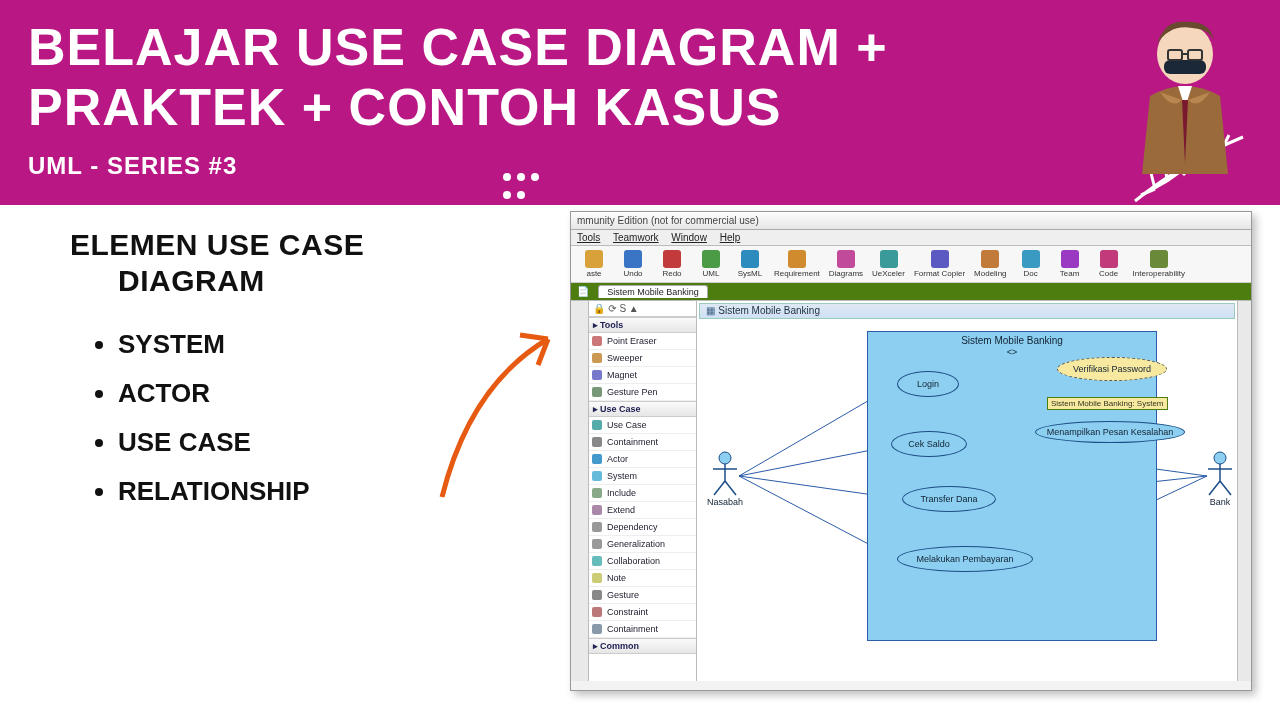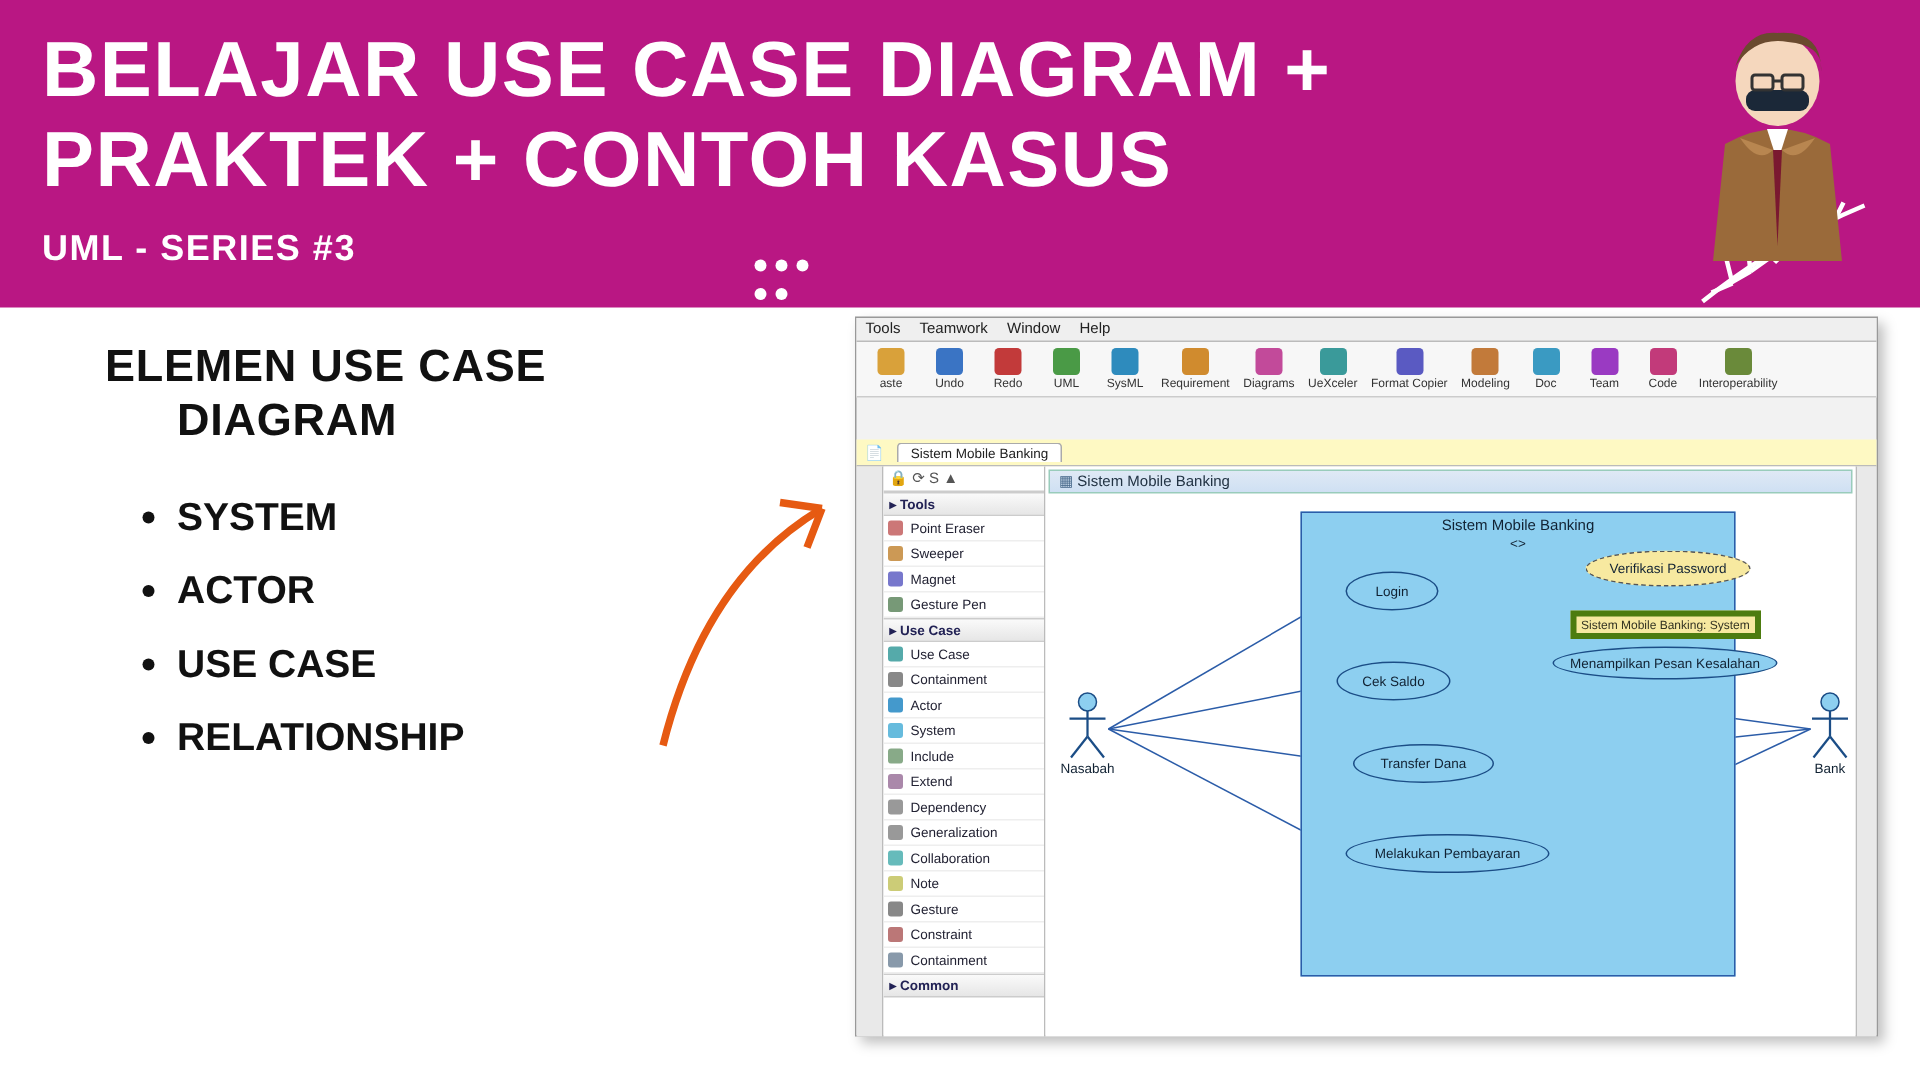--- a/index.html
+++ b/index.html
@@ -89,39 +89,38 @@
     border-bottom:1px solid #aaa;
     padding:3px 6px;
     font-size:10px;
     color:#444;
   }
   .shot .menubar {
     background:#efefef; border-bottom:1px solid #bbb;
     padding:2px 6px;
     font-size:10px;
   }
-  .shot .menubar span{ margin-right:10px; }
+  .shot .menubar span{ margin-right:10px;text-decoration:underline; }
   .shot .toolbar {
     display:flex; gap:1px; background:#f7f7f7;
     border-bottom:1px solid #ccc; padding:2px 4px;
     flex-wrap:wrap;
     text-align:center;
   }
   .tb-btn{
     display:flex; flex-direction:column; align-items:center;
     padding:2px 4px; font-size:8px; color:#333;
     min-width:38px;
   }
   .tb-btn .ic{
     width:18px; height:18px; border-radius:3px; margin-bottom:1px;
   }
   .shot .tabstrip{
-    background:#fef9c3; border-bottom:1px solid #bbb; padding:2px 6px;
+    background:#4d7c0f; border-bottom:1px solid #bbb; padding:2px 6px;
     font-size:10px;
-    margin-top:28px;
   }
   .shot .tabstrip .tab{
     display:inline-block; background:#fff; border:1px solid #aaa;
     border-bottom:none; padding:1px 8px; font-size:9px;
     border-radius:3px 3px 0 0;
   }
   .shot .body{
     display:flex; height:380px;
   }
   .gutter{ width:18px; background:#e9e9e9; border-right:1px solid #bbb;}
@@ -161,21 +160,21 @@
     text-align:center; font-size:9px; color:#123; margin-top:-2px;
   }
   .uc{
     position:absolute; border:1px solid #1b4d86;
     border-radius:50%/50%; background:#8dcff0;
     font-size:9px; display:flex; align-items:center; justify-content:center;
     padding:0 4px; color:#123; white-space:nowrap;
   }
   .uc.sel{ background:#f7e9a0; border:1px dashed #555; }
   .tag{
-    position:absolute; background:#f7e9a0; border:4px solid #4d7c0f;
+    position:absolute; background:#f7e9a0; border:1px solid #4d7c0f;
     font-size:8px; padding:1px 3px; color:#332;
   }
   .actor{
     position:absolute; text-align:center; font-size:9px; color:#123;
   }
   .actor svg{ display:block; margin:0 auto; }
   .assoc{ position:absolute; left:0; top:0; width:100%; height:100%; pointer-events:none;}
   .assoc line{ stroke:#2b5ca8; stroke-width:1; }
   .vscroll{
     width:14px; background:#e9e9e9; border-left:1px solid #bbb;
@@ -228,20 +227,21 @@
     <li>USE CASE</li>
     <li>RELATIONSHIP</li>
   </ul>
 
   <svg class="arrow" viewBox="0 0 130 180">
     <path d="M12 172 Q40 60 118 14" fill="none" stroke="#e65a12" stroke-width="5"></path>
     <path d="M118 14 l-28 -4 M118 14 l-10 26" fill="none" stroke="#e65a12" stroke-width="5"></path>
   </svg>
 
   <div class="shot">
+    <div class="titlebar">mmunity Edition (not for commercial use)</div>
     <div class="menubar">
       <span>Tools</span>
       <span>Teamwork</span>
       <span>Window</span>
       <span>Help</span>
     </div>
     <div class="toolbar" id="toolbar">
         <div class="tb-btn">
           <div class="ic" style="background:#d9a13a"></div>
           <span>aste</span>

